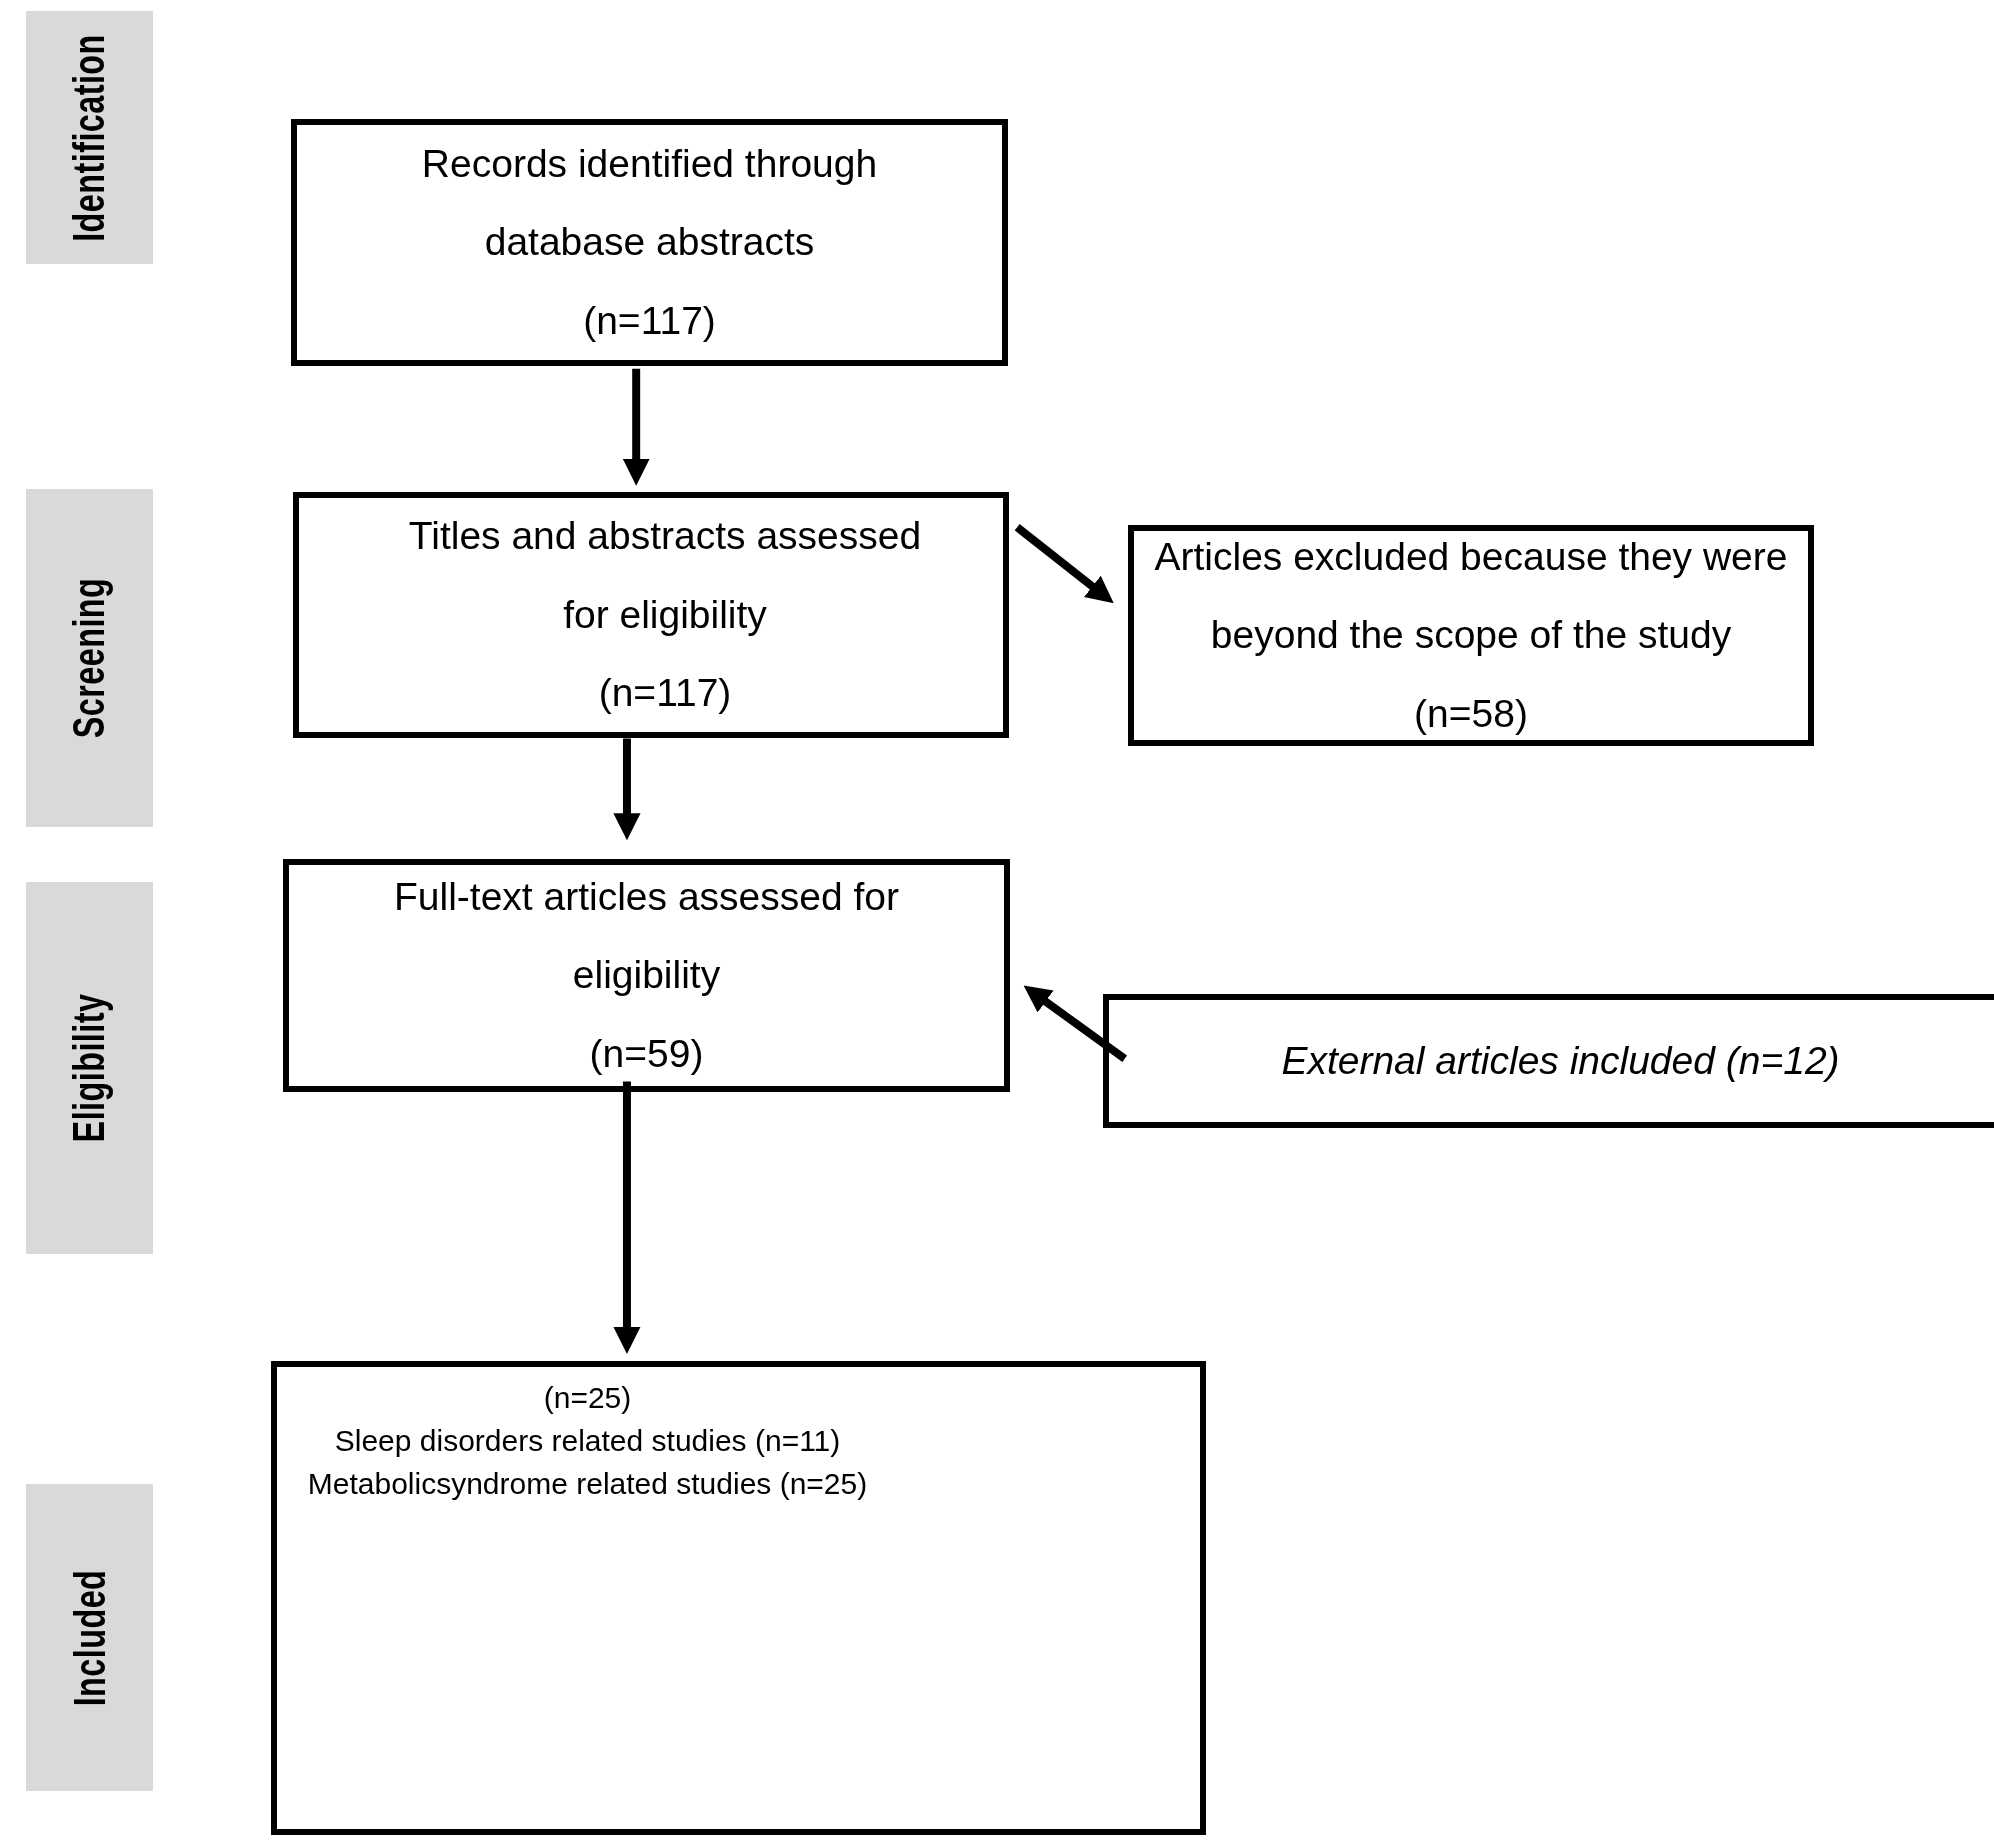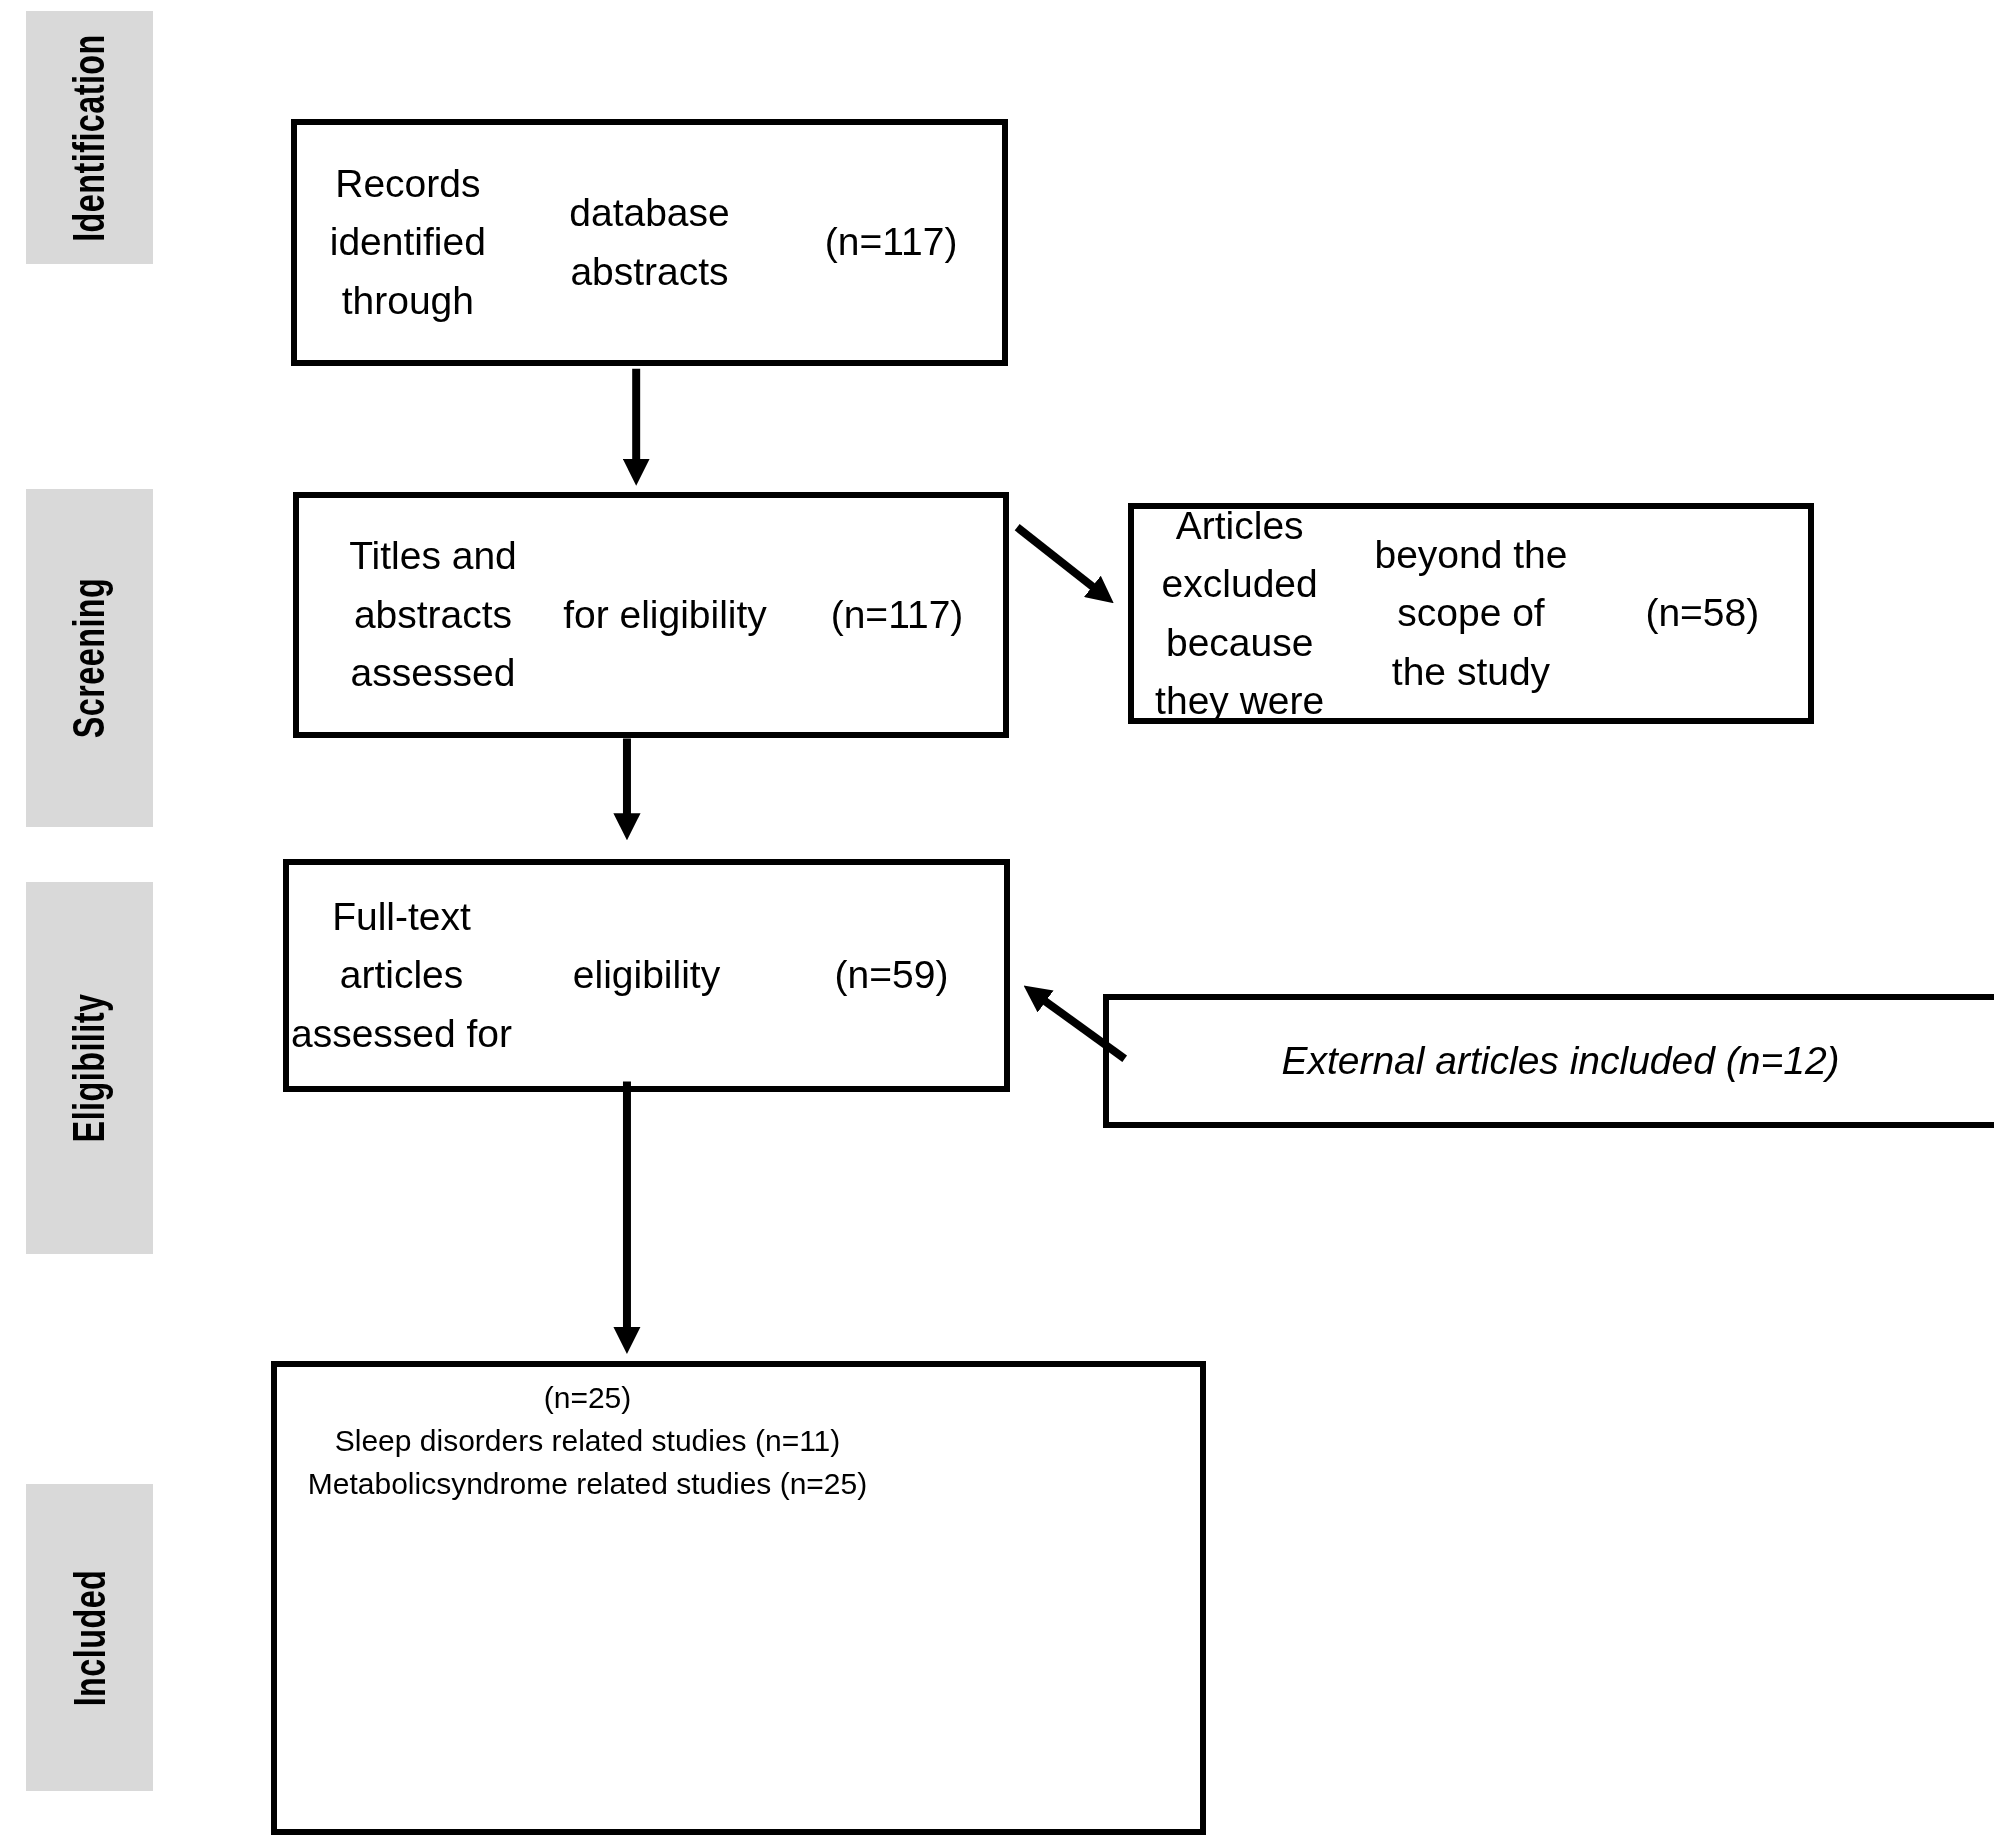--- a/index.html
+++ b/index.html
@@ -24,21 +24,21 @@
     font-weight:bold;
     font-size:45px;
     letter-spacing:0.6px;
     color:#000000;
   }
   .fbox {
     position:absolute;
     border:6.8px solid #000000;
     background:#ffffff;
     box-sizing:border-box;
-    display:flex; flex-direction:row;
+    display:flex; flex-direction:column;
     justify-content:center; align-items:center;
     text-align:center;
     font-size:39px;
     line-height:1.5;
     gap:20px;
   }
   .fbox .line { width:100%; }
   .fbox-included { justify-content:flex-start; align-items:flex-start; }
   .inc-content {
     margin-top:8.6px;
@@ -76,21 +76,21 @@
     <div class="line">database abstracts</div>
     <div class="line">(n=117)</div>
   </div>
 
   <div class="fbox" style="left:293px; top:492px; width:716px; height:246px;padding-left:28px;">
     <div class="line">Titles and abstracts assessed</div>
     <div class="line">for eligibility</div>
     <div class="line">(n=117)</div>
   </div>
 
-  <div class="fbox" style="left:1128px; top:503px; width:686px; height:221px;">
+  <div class="fbox" style="left:1128px; top:525px; width:686px; height:221px;">
     <div class="line">Articles excluded because they were</div>
     <div class="line">beyond the scope of the study</div>
     <div class="line">(n=58)</div>
   </div>
 
   <div class="fbox" style="left:283px; top:847px; width:727px; height:233px;margin-top:12px;">
     <div class="line">Full-text articles assessed for</div>
     <div class="line">eligibility</div>
     <div class="line">(n=59)</div>
   </div>

